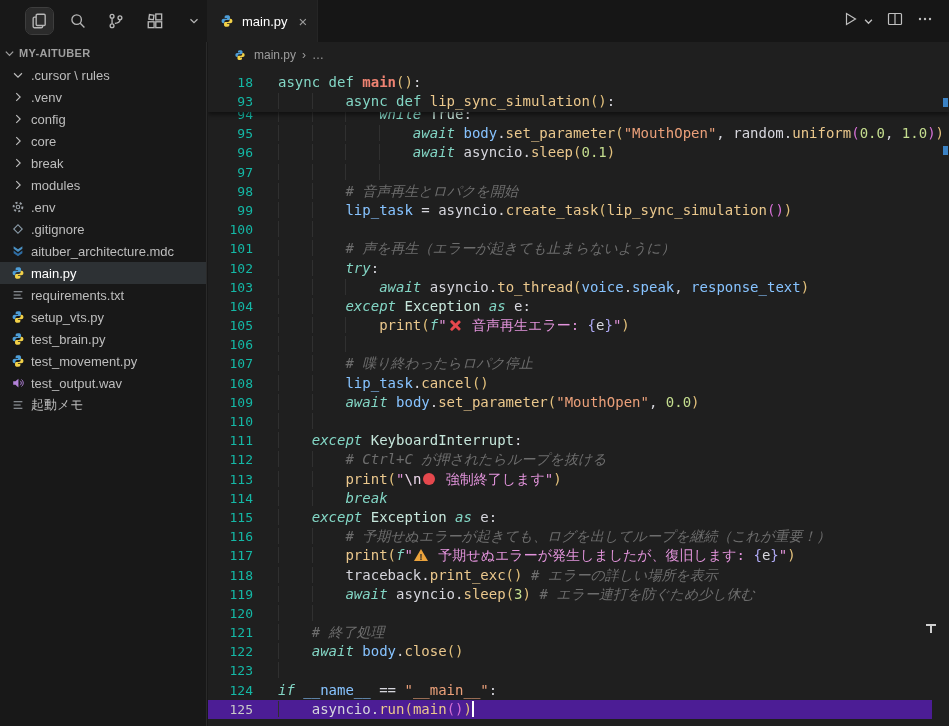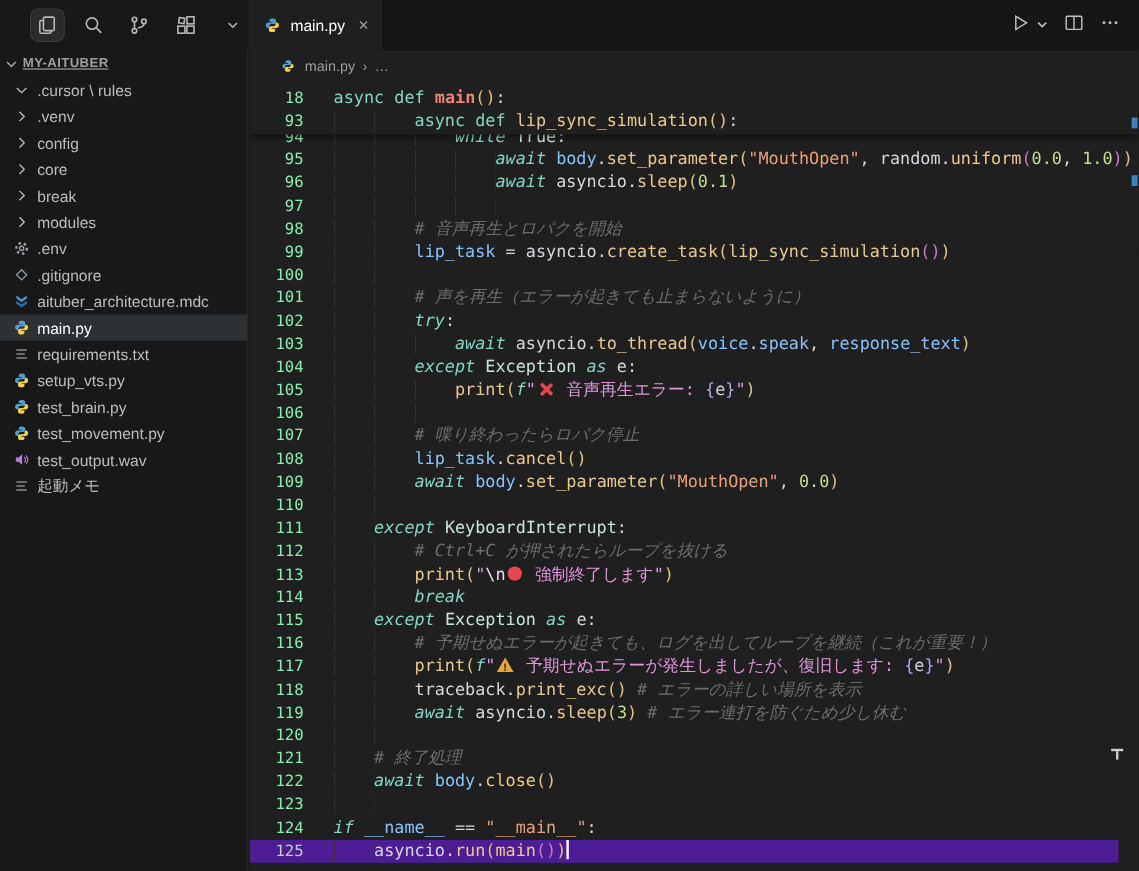--- a/index.html
+++ b/index.html
@@ -22,40 +22,40 @@
          border-right:1px solid #252525; min-width:104px; }
   .tab-label { color:#ffffff; font-size:13px; }
   .tab-close { color:#9d9d9d; font-size:15px; margin-left:4px; cursor:pointer; }
   #tab-actions { margin-left:auto; display:flex; align-items:center; gap:14px; padding-right:16px; }
   #tab-actions svg { stroke:#c0c0c0; fill:none; stroke-width:1.2; }
 
   
   #sidebar { position:absolute; top:42px; left:0; width:207px; bottom:0; background:#181818;
              border-right:1px solid #2a2a2a; }
   #project-header { height:22px; display:flex; align-items:center; gap:4px; padding-left:4px;
-                    color:#9f9f9f; font-size:11px; font-weight:bold; letter-spacing:.3px;text-decoration:underline; }
+                    color:#9f9f9f; font-size:11px; font-weight:bold; letter-spacing:.3px; }
   #project-header svg { stroke:#9f9f9f; fill:none; stroke-width:1.4; }
   .exp-item { height:22px; display:flex; align-items:center; gap:5px; padding-left:10px;
               color:#bdbdbd; font-size:13px; white-space:nowrap; cursor:pointer; }
   .exp-item.selected { background:#2d3134; color:#ffffff; }
   .exp-ico { width:16px; height:16px; display:flex; align-items:center; justify-content:center; flex:0 0 16px; }
   .exp-ico svg { width:14px; height:14px; }
 
   
   #editor { position:absolute; top:42px; left:208px; right:0; bottom:0; background:#1f1f1f; }
   #breadcrumb { height:26px; display:flex; align-items:center; gap:6px; padding-left:24px;
                 color:#9d9d9d; font-size:12px; }
   #breadcrumb svg { width:12px; height:12px; }
   #viewport { position:absolute; top:26px; left:0; right:0; bottom:0; overflow:hidden; }
 
   #lines { position:absolute; top:37px; left:0; right:17px; }
   .row { height:19.2px; line-height:19.2px; white-space:pre;
          font-family:"DejaVu Sans Mono", monospace; font-size:14px; color:var(--pl);
          display:flex; align-items:center; }
-  .row .ln { flex:0 0 70px; text-align:right; padding-right:25px; color:#86efac;
+  .row .ln { flex:0 0 70px; text-align:right; padding-right:25px; color:#14b8a6;
              font-size:13px; user-select:none; }
   .row.current { background:#4c1d95; }
   .row.current .ln { color:#c9c9c9; }
   .code { white-space:pre; }
 
   #sticky { position:absolute; top:0; left:0; right:0; height:44px; background:#1f1f1f;
             padding-top:5px; z-index:5; box-shadow:0 3px 4px rgba(0,0,0,.45); }
 
   .tk-ind  { white-space:pre; background-image:repeating-linear-gradient(to right,#303030 0,#303030 1px,transparent 1px,transparent 4ch); }
   .tk-kw   { color:var(--kw); font-style:italic; }

